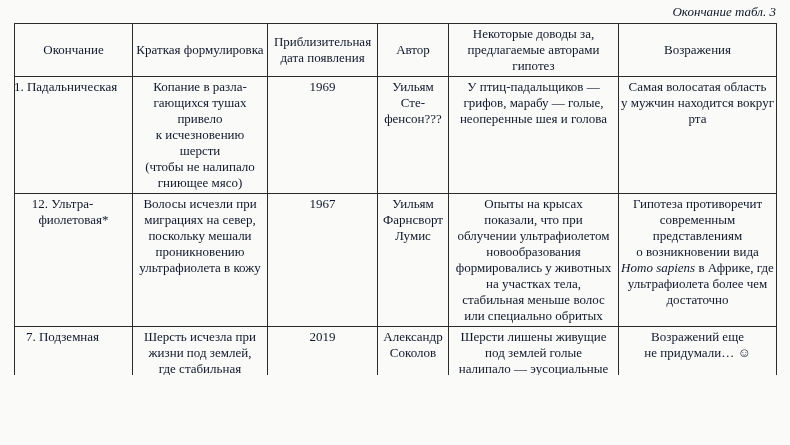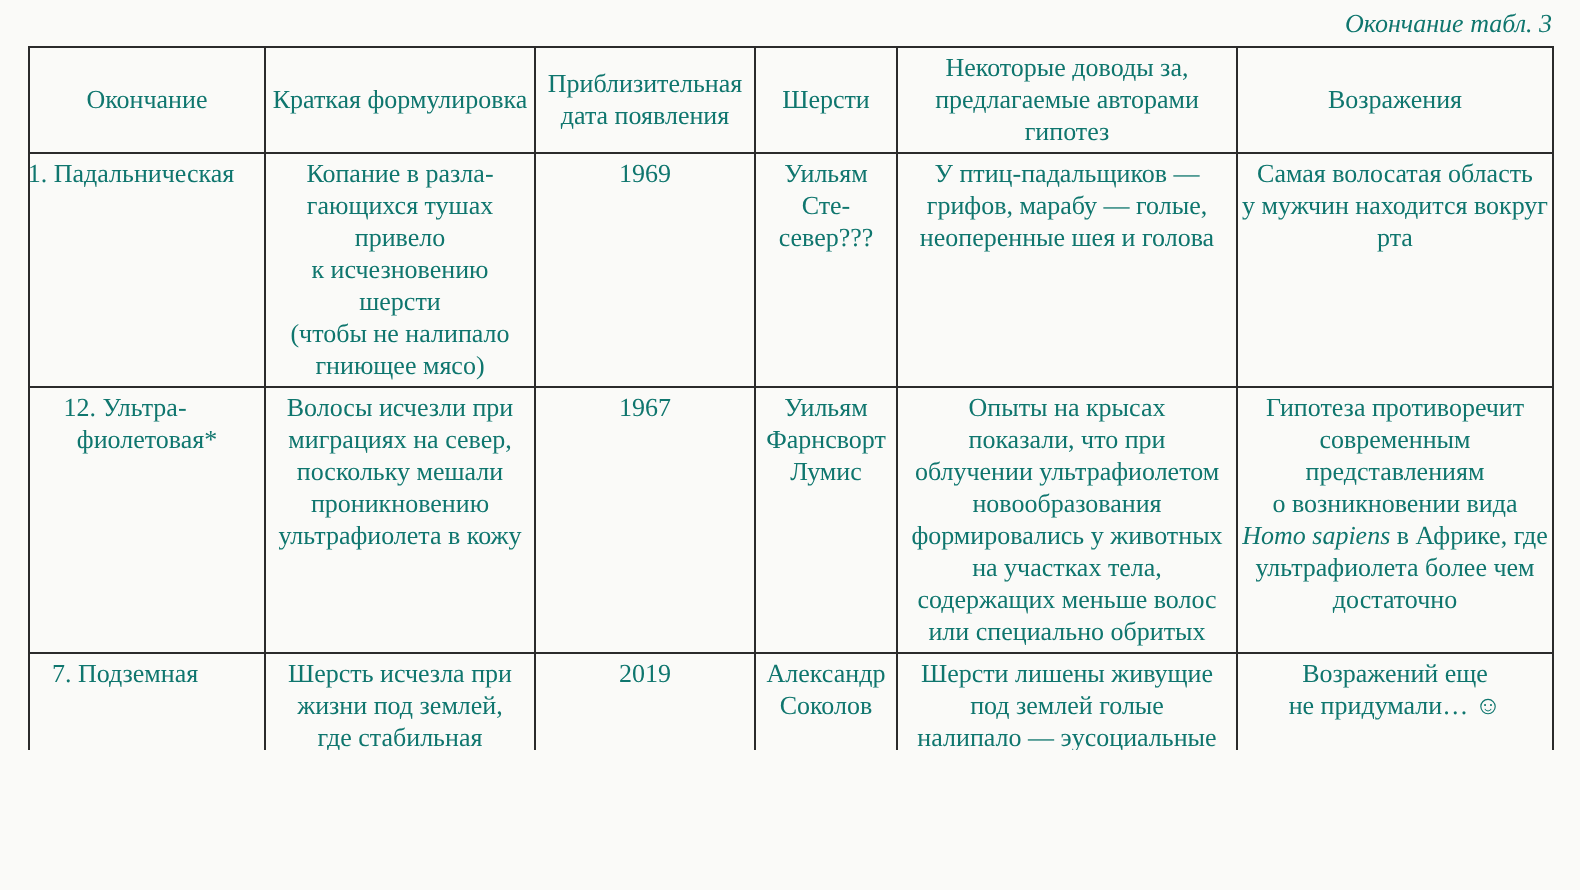--- a/index.html
+++ b/index.html
@@ -5,21 +5,21 @@
   html, body {
     margin: 0;
     padding: 0;
     background: #fafaf8;
   }
   .page {
     position: relative;
     width: 790px;
     height: 375px;
     background: #fafaf8;
-    color: #0f766e;
+    color: #0f172a;
     font-family: "Liberation Serif", "DejaVu Serif", serif;
     font-size: 13px;
     overflow: hidden;
     box-sizing: border-box;
     padding: 4px 14px 0 14px;
   }
   .caption {
     text-align: right;
     font-style: italic;
     font-size: 13px;
@@ -74,38 +74,38 @@
       <col style="width:71px">
       <col style="width:170px">
       <col style="width:158px">
     </colgroup>
     <thead>
       <tr>
         <th>Окончание</th>
         <th>Краткая формулировка</th>
         <th>Приблизительная
 дата появления</th>
-        <th>Шерсти</th>
+        <th>Автор</th>
         <th>Некоторые доводы за,
 предлагаемые авторами
 гипотез</th>
         <th>Возражения</th>
       </tr>
     </thead>
     <tbody>
       <tr class="r11">
         <td class="c-hyp">11. Падальническая</td>
         <td>Копание в разла-
 гающихся тушах привело
 к исчезновению шерсти
 (чтобы не налипало
 гниющее мясо)</td>
         <td>1969</td>
         <td>Уильям Сте-
-север???</td>
+фенсон???</td>
         <td>У птиц-падальщиков —
 грифов, марабу — голые,
 неоперенные шея и голова</td>
         <td>Самая волосатая область
 у мужчин находится вокруг
 рта</td>
       </tr>
       <tr class="r12">
         <td class="c-hyp">12. Ультра-
 фиолетовая*</td>
@@ -117,21 +117,21 @@
         <td>1967</td>
         <td>Уильям
 Фарнсворт
 Лумис</td>
         <td>Опыты на крысах
 показали, что при
 облучении ультрафиолетом
 новообразования
 формировались у животных
 на участках тела,
-содержащих меньше волос
+стабильная меньше волос
 или специально обритых</td>
         <td><span>Гипотеза противоречит
 современным
 представлениям
 о возникновении вида
 </span><em class="latin-italic">Homo sapiens</em><span> в Африке, где
 ультрафиолета более чем
 достаточно</span></td>
       </tr>
       <tr class="r13">

